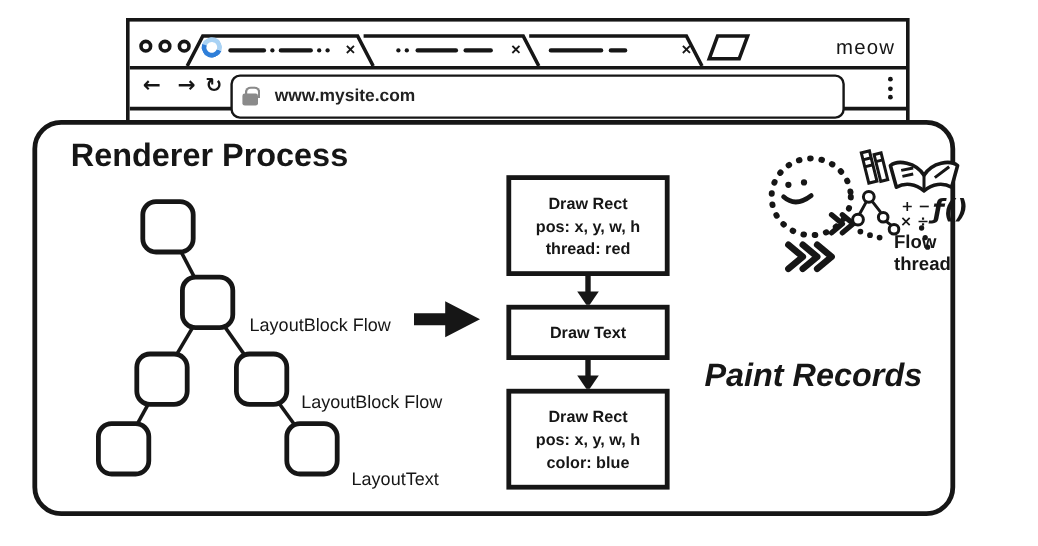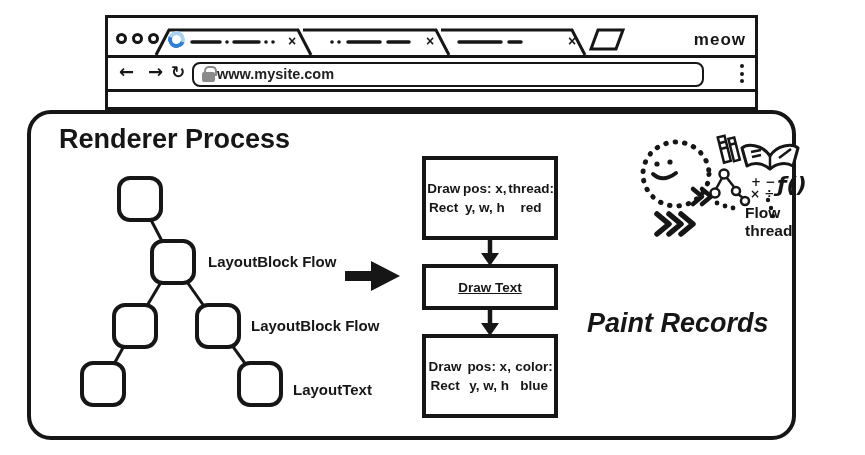--- a/index.html
+++ b/index.html
@@ -12,41 +12,41 @@
              border:3px solid #161616; background:#fff; }
   .chrome-art { position:absolute; left:0; top:0; width:647px; height:89px; }
   .tl { position:absolute; top:15px; display:flex; gap:5px; left:8px; }
   .tl span { width:11px; height:11px; border:3px solid #161616; border-radius:50%; background:#fff; }
   .spinner { position:absolute; left:60px; top:13px; width:17px; height:17px; border-radius:50%;
              border:4px solid #a9d2f4; border-left-color:#2f7fd9; border-bottom-color:#2f7fd9;
              transform:rotate(-25deg); }
   .tab-hit { position:absolute; top:10px; height:28px; }
   .closex { position:absolute; top:16px; width:14px; text-align:center; font-weight:bold;
             font-size:14px; line-height:14px; color:#161616; cursor:default; }
-  .brand { position:absolute; right:9px; top:12px; font-size:17px; font-weight:700; letter-spacing:1px; }
+  .brand { position:absolute; right:9px; top:12px; font-size:17px; font-weight:400; letter-spacing:1px; }
   .navico { position:absolute; top:43px; font-family:"DejaVu Sans", sans-serif; font-weight:bold;
             font-size:18px; line-height:22px; }
-  .urlpill { position:absolute; left:84px; top:44px; width:512px; height:25px; border:2.5px solid #161616;
-             border-radius:8px; display:flex; align-items:center; gap:2px; padding-left:8px; background:#fff; }
+  .urlpill { position:absolute; left:84px; top:44px; width:512px; height:37px; border:2.5px solid #161616;
+             border-radius:8px; display:flex; align-items:center; gap:14px; padding-left:8px; background:#fff; }
   .lock { position:relative; width:13px; height:10px; background:#8a8a8a; border-radius:2px; margin-top:4px; }
   .lock::before { content:""; position:absolute; left:2px; top:-6px; width:9px; height:8px;
                   border:2.5px solid #8a8a8a; border-bottom:none; border-radius:5px 5px 0 0; }
   .urltxt { font-size:14.5px; font-weight:700; color:#222; padding-bottom:1px; }
   .menu-dots { position:absolute; left:632px; top:46px; display:flex; flex-direction:column; gap:3.5px; }
   .menu-dots i { width:4px; height:4px; background:#161616; border-radius:50%; }
 
   
-  .panel { position:absolute; left:27px; top:110px; width:769px; height:330px;
+  .panel { position:absolute; left:27px; top:100px; width:769px; height:330px;
            border:4px solid #161616; border-radius:24px; background:#fff; }
   .panel-art { position:absolute; left:0; top:0; width:803px; height:322px; }
   .panel-title { position:absolute; left:28px; top:10px; font-size:27px; font-weight:800; }
   .node { position:absolute; width:46px; height:46px; border:4px solid #161616; border-radius:13px; background:#fff; }
-  .treelabel { position:absolute; font-size:15px; font-weight:700; white-space:nowrap; }
+  .treelabel { position:absolute; font-size:15px; font-weight:400; white-space:nowrap;margin-top:20px; }
   .rec { position:absolute; left:391px; width:136px; border:4px solid #161616; background:#fff;
-         display:flex; flex-direction:row; align-items:center; justify-content:center;
+         display:flex; flex-direction:column; align-items:center; justify-content:center;
          font-size:13.5px; font-weight:700; line-height:19px; text-align:center; }
   .paint-heading { position:absolute; left:556px; top:194px; font-size:27px; font-weight:800;font-style:italic; }
   .mt-label { position:absolute; left:714px; top:90px; font-size:15.5px; font-weight:700; }
   .doodle { position:absolute; left:596px; top:16px; width:210px; height:114px; }
 </style>
 </head>
 <body>
 
 <div class="stage">
 
@@ -142,21 +142,21 @@
 
     <span class="treelabel" style="left:177px;top:139px;">LayoutBlock Flow</span>
     <span class="treelabel" style="left:220px;top:203px;">LayoutBlock Flow</span>
     <span class="treelabel" style="left:262px;top:267px;">LayoutText</span>
 
     <div class="rec" style="top:42px;height:84px;">
       <span>Draw Rect</span>
       <span>pos: x, y, w, h</span>
       <span>thread: red</span>
     </div>
-    <div class="rec" style="top:150px;height:46px;text-decoration:underline;">
+    <div class="rec" style="top:150px;height:46px;">
       <span>Draw Text</span>
     </div>
     <div class="rec" style="top:220px;height:84px;">
       <span>Draw Rect</span>
       <span>pos: x, y, w, h</span>
       <span>color: blue</span>
     </div>
 
     <div class="paint-heading">Paint Records</div>
 

